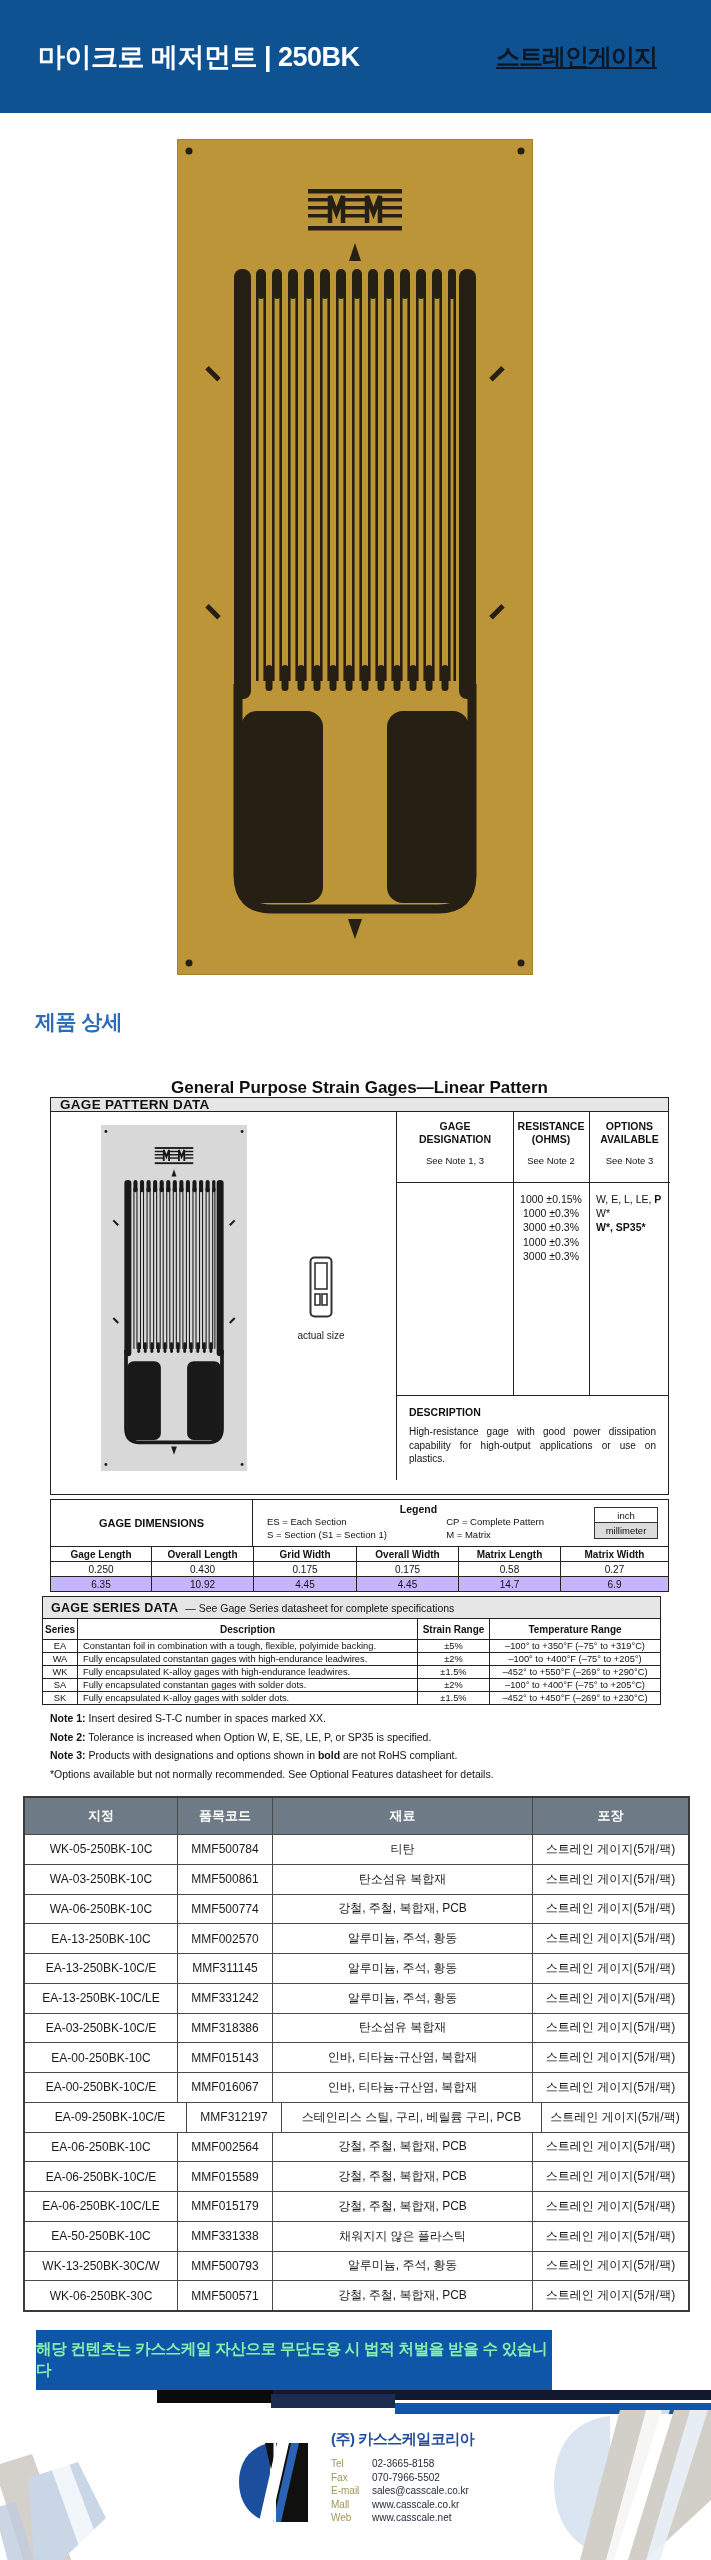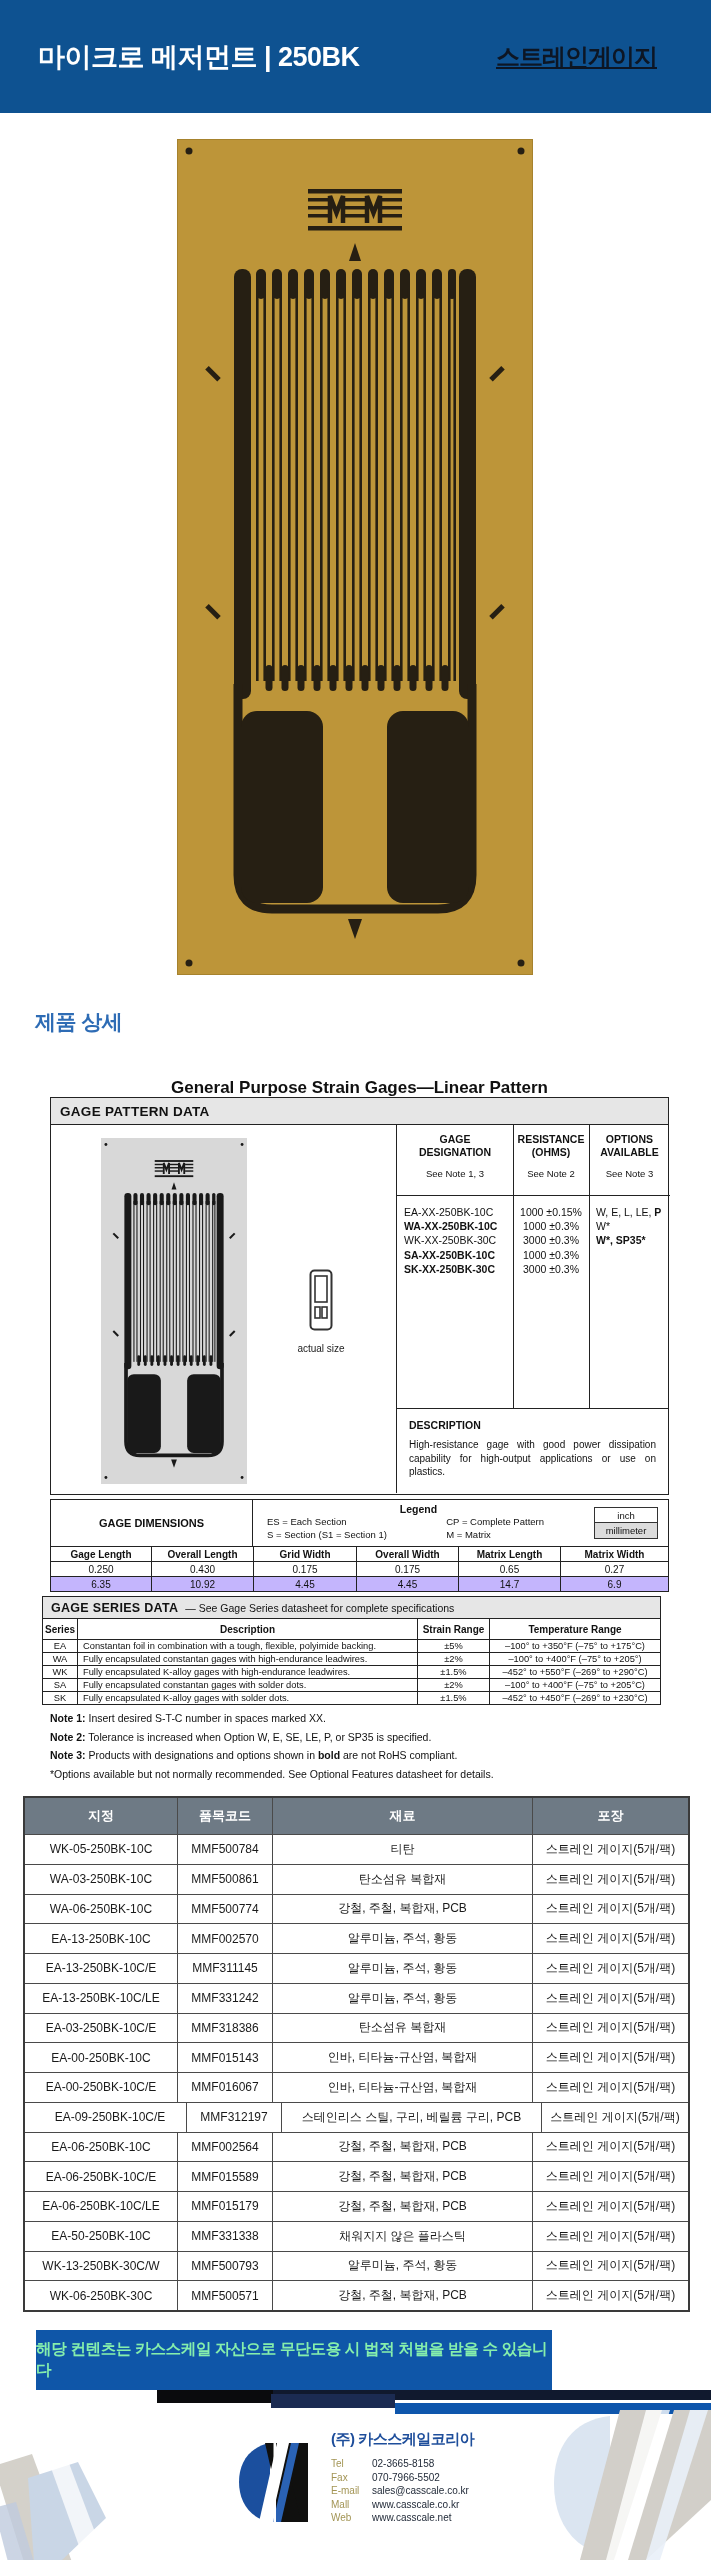--- a/index.html
+++ b/index.html
@@ -14,21 +14,21 @@
   
   .gage-photo{position:absolute;left:177px;top:139px;width:356px;height:836px;box-shadow:inset 0 0 18px rgba(90,64,10,.35);}
 
   
   .section-title{position:absolute;left:35px;top:1008px;font-size:21px;font-weight:bold;color:#2e6cb5;letter-spacing:-0.5px;}
 
   .ds-title{position:absolute;left:50px;top:1078px;width:619px;text-align:center;font-size:17px;font-weight:bold;color:#101010;}
 
   
   .pattern-table{position:absolute;left:50px;top:1097px;width:619px;height:398px;border:1.5px solid #222;background:#fff;box-sizing:border-box;}
-  .pt-header{height:27px;background:#e6e6e6;border-bottom:1.5px solid #222;display:flex;align-items:center;padding-left:9px;font-size:13.5px;font-weight:bold;color:#111;letter-spacing:.3px;box-sizing:border-box;}
+  .pt-header{height:14px;background:#e6e6e6;border-bottom:1.5px solid #222;display:flex;align-items:center;padding-left:9px;font-size:13.5px;font-weight:bold;color:#111;letter-spacing:.3px;box-sizing:border-box;}
   .pt-body{position:relative;height:368px;}
   .pt-imgpanel{position:absolute;left:50px;top:13px;width:146px;height:346px;background:#d8d8d8;}
   .pt-actualsize{position:absolute;left:258px;top:144px;width:24px;height:62px;}
   .pt-actualsize-label{position:absolute;left:222px;top:218px;width:96px;text-align:center;font-size:10px;color:#222;}
   .vline{position:absolute;top:0;width:0;border-left:1px solid #222;}
   .hline{position:absolute;height:0;border-top:1px solid #222;}
   .pt-colhead{position:absolute;top:8px;text-align:center;color:#111;}
   .pt-colhead .l{font-size:10.5px;font-weight:bold;line-height:13px;}
   .pt-colhead .n{font-size:9.5px;margin-top:9px;}
   .pt-list{position:absolute;top:80px;}
@@ -256,27 +256,20 @@
         <div class="l">RESISTANCE</div>
         <div class="l">(OHMS)</div>
         <div class="n">See Note 2</div>
       </div>
       <div class="pt-colhead" style="left:538px;width:81px;">
         <div class="l">OPTIONS</div>
         <div class="l">AVAILABLE</div>
         <div class="n">See Note 3</div>
       </div>
 
-      <div id="pt-designations" class="pt-list">
-          <div class="pt-line">EA-XX-250BK-10C</div>
-          <div class="pt-line b">WA-XX-250BK-10C</div>
-          <div class="pt-line">WK-XX-250BK-30C</div>
-          <div class="pt-line b">SA-XX-250BK-10C</div>
-          <div class="pt-line b">SK-XX-250BK-30C</div>
-        </div>
       <div id="pt-resistances" class="pt-list">
           <div class="pt-line">1000 ±0.15%</div>
           <div class="pt-line">1000 ±0.3%</div>
           <div class="pt-line">3000 ±0.3%</div>
           <div class="pt-line">1000 ±0.3%</div>
           <div class="pt-line">3000 ±0.3%</div>
         </div>
       <div id="pt-options" class="pt-list">
           <div class="pt-line"><span>W, E, L, LE, </span><span class="b">P</span></div>
           <div class="pt-line"><span>W*</span></div>
@@ -314,21 +307,21 @@
           <div class="dim-cell" style="width: 103px;">Grid Width</div>
           <div class="dim-cell" style="width: 102px;">Overall Width</div>
           <div class="dim-cell" style="width: 102px;">Matrix Length</div>
           <div class="dim-cell" style="flex: 1 1 0%;">Matrix Width</div>
         </div>
         <div class="dim-row inch">
           <div class="dim-cell first" style="width: 100px;">0.250</div>
           <div class="dim-cell" style="width: 102px;">0.430</div>
           <div class="dim-cell" style="width: 103px;">0.175</div>
           <div class="dim-cell" style="width: 102px;">0.175</div>
-          <div class="dim-cell" style="width: 102px;">0.65</div>
+          <div class="dim-cell" style="width: 102px;">0.58</div>
           <div class="dim-cell" style="flex: 1 1 0%;">0.27</div>
         </div>
         <div class="dim-row mm">
           <div class="dim-cell first" style="width: 100px;">6.35</div>
           <div class="dim-cell" style="width: 102px;">10.92</div>
           <div class="dim-cell" style="width: 103px;">4.45</div>
           <div class="dim-cell" style="width: 102px;">4.45</div>
           <div class="dim-cell" style="width: 102px;">14.7</div>
           <div class="dim-cell" style="flex: 1 1 0%;">6.9</div>
         </div>
@@ -344,21 +337,21 @@
         <div class="s-row head">
           <div class="s-cell first" style="width: 34px;">Series</div>
           <div class="s-cell" style="width: 340px;">Description</div>
           <div class="s-cell" style="width: 72px;">Strain Range</div>
           <div class="s-cell" style="flex: 1 1 0%;">Temperature Range</div>
         </div>
         <div class="s-row">
           <div class="s-cell first" style="width: 34px;">EA</div>
           <div class="s-cell left" style="width: 340px;">Constantan foil in combination with a tough, flexible, polyimide backing.</div>
           <div class="s-cell" style="width: 72px;">±5%</div>
-          <div class="s-cell" style="flex: 1 1 0%;">–100° to +350°F (–75° to +175°C)</div>
+          <div class="s-cell" style="flex: 1 1 0%;">–100° to +350°F (–75° to +319°C)</div>
         </div>
         <div class="s-row">
           <div class="s-cell first" style="width: 34px;">WA</div>
           <div class="s-cell left" style="width: 340px;">Fully encapsulated constantan gages with high-endurance leadwires.</div>
           <div class="s-cell" style="width: 72px;">±2%</div>
           <div class="s-cell" style="flex: 1 1 0%;">–100° to +400°F (–75° to +205°)</div>
         </div>
         <div class="s-row">
           <div class="s-cell first" style="width: 34px;">WK</div>
           <div class="s-cell left" style="width: 340px;">Fully encapsulated K-alloy gages with high-endurance leadwires.</div>

